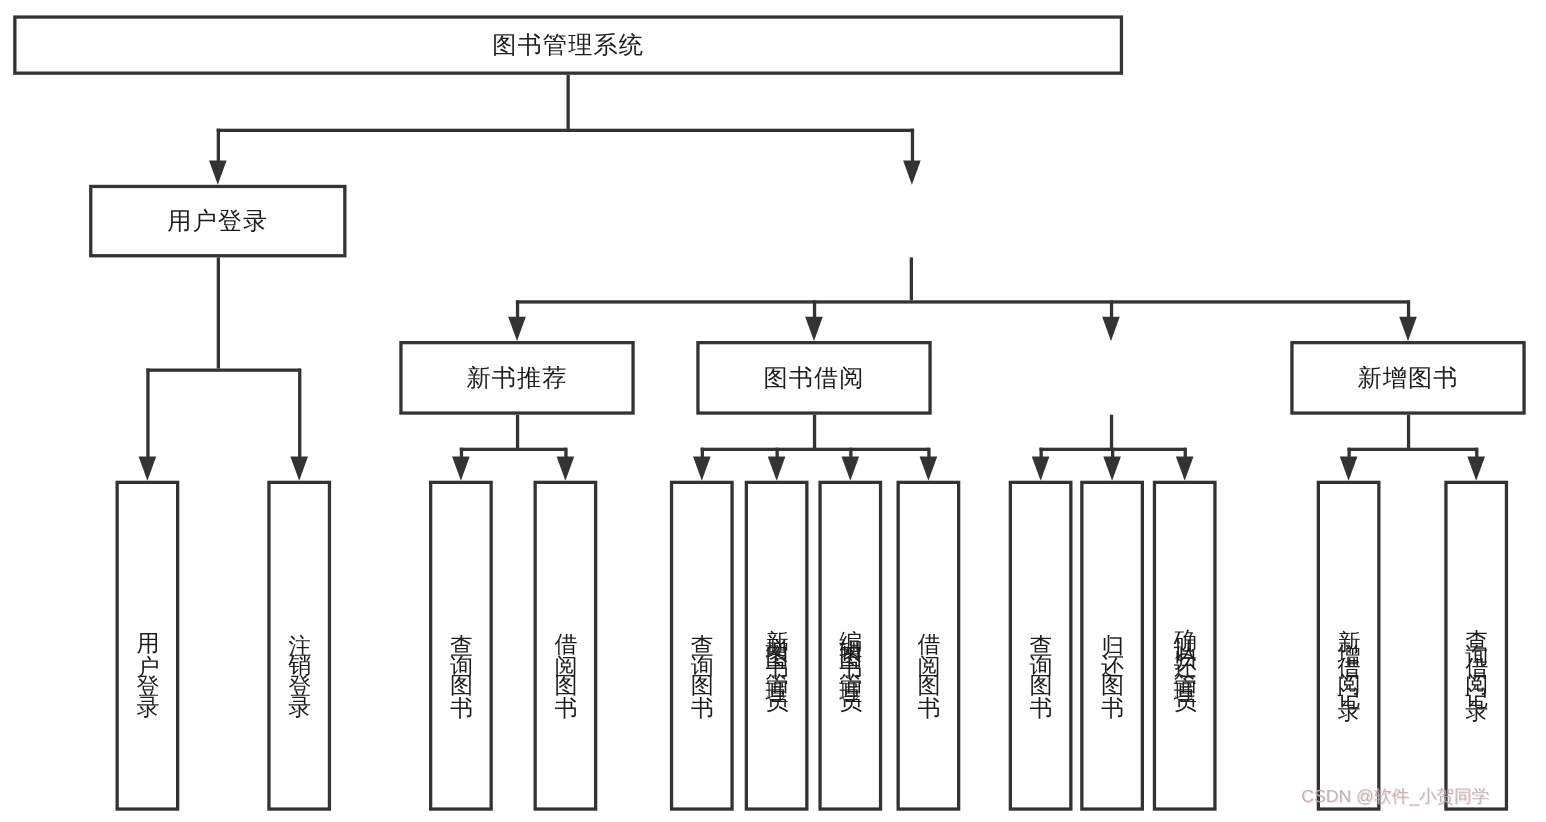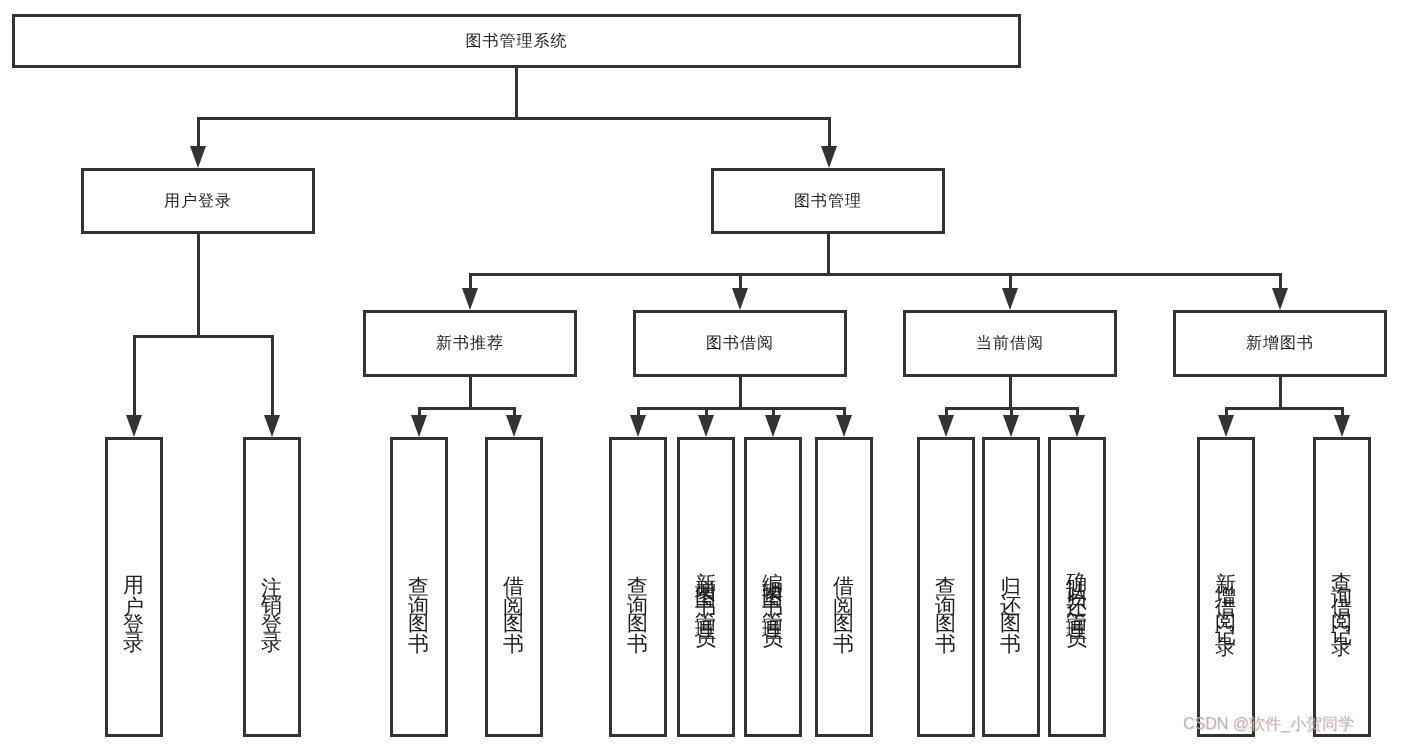--- a/index.html
+++ b/index.html
@@ -4,21 +4,21 @@
 <style>
   html,body{margin:0;padding:0;background:#fff;}
   #canvas{
     position:relative;width:1405px;height:747px;background:#ffffff;overflow:hidden;
     font-family:"Liberation Sans","DejaVu Sans",sans-serif;color:#1d1d1d;
   }
   .box{
     position:absolute;box-sizing:border-box;border:3px solid #333333;background:#ffffff;
     display:flex;align-items:center;justify-content:center;
   }
-  .hlabel{font-size:16px;letter-spacing:1px;white-space:nowrap;}
+  .hlabel{font-size:22px;letter-spacing:1px;white-space:nowrap;}
   .leaf{top:437px;width:58px;height:300px;}
   .leaf .vtext{
     writing-mode:vertical-rl;text-orientation:mixed;
     font-size:21px;line-height:1;white-space:nowrap;
   }
   .ls-4{letter-spacing:19px;margin-top:19px;}
   .ls-6{letter-spacing:13px;margin-top:13px;}
   .ls-9{letter-spacing:8px;margin-top:8px;}
   .vline{position:absolute;width:2.5px;background:#333333;}
   .hline{position:absolute;height:2.5px;background:#333333;}
@@ -45,23 +45,20 @@
   <div class="vline" style="left:515px;top:68px;height:50px;"></div>
   <div class="hline" style="left:197px;top:117px;width:634px;"></div>
   <div class="vline" style="left:197px;top:117px;height:31px;"></div>
   <div class="arrow" style="left:190px;top:146px;"></div>
   <div class="vline" style="left:828px;top:117px;height:31px;"></div>
   <div class="arrow" style="left:821px;top:146px;"></div>
 
   <div class="box" style="left:81px;top:168px;width:234px;height:66px;">
     <span class="hlabel">用户登录</span>
   </div>
-  <div class="box" style="left:711px;top:168px;width:234px;height:66px;">
-    <span class="hlabel">图书管理</span>
-  </div>
 
   <div class="vline" style="left:197px;top:234px;height:101px;"></div>
   <div class="hline" style="left:133px;top:335px;width:140px;"></div>
   <div class="vline" style="left:133px;top:335px;height:81px;"></div>
   <div class="arrow" style="left:126px;top:415px;"></div>
   <div class="vline" style="left:271px;top:335px;height:81px;"></div>
   <div class="arrow" style="left:264px;top:415px;"></div>
 
   <div class="vline" style="left:827px;top:234px;height:39px;"></div>
   <div class="hline" style="left:469px;top:273px;width:812px;"></div>
@@ -72,23 +69,20 @@
   <div class="vline" style="left:1009px;top:273px;height:16px;"></div>
   <div class="arrow" style="left:1002px;top:288px;"></div>
   <div class="vline" style="left:1279px;top:273px;height:16px;"></div>
   <div class="arrow" style="left:1272px;top:288px;"></div>
 
   <div class="box" style="left:633px;top:310px;width:214px;height:67px;">
     <span class="hlabel">图书借阅</span>
   </div>
   <div class="box" style="left:363px;top:310px;width:214px;height:67px;">
     <span class="hlabel">新书推荐</span>
-  </div>
-  <div class="box" style="left:903px;top:310px;width:214px;height:67px;">
-    <span class="hlabel">当前借阅</span>
   </div>
   <div class="box" style="left:1173px;top:310px;width:214px;height:67px;">
     <span class="hlabel">新增图书</span>
   </div>
 
   <div class="vline" style="left:469px;top:377px;height:31px;"></div>
   <div class="hline" style="left:418px;top:407px;width:97px;"></div>
   <div class="vline" style="left:418px;top:407px;height:10px;"></div>
   <div class="arrow" style="left:411px;top:415px;"></div>
   <div class="vline" style="left:513px;top:407px;height:10px;"></div>

